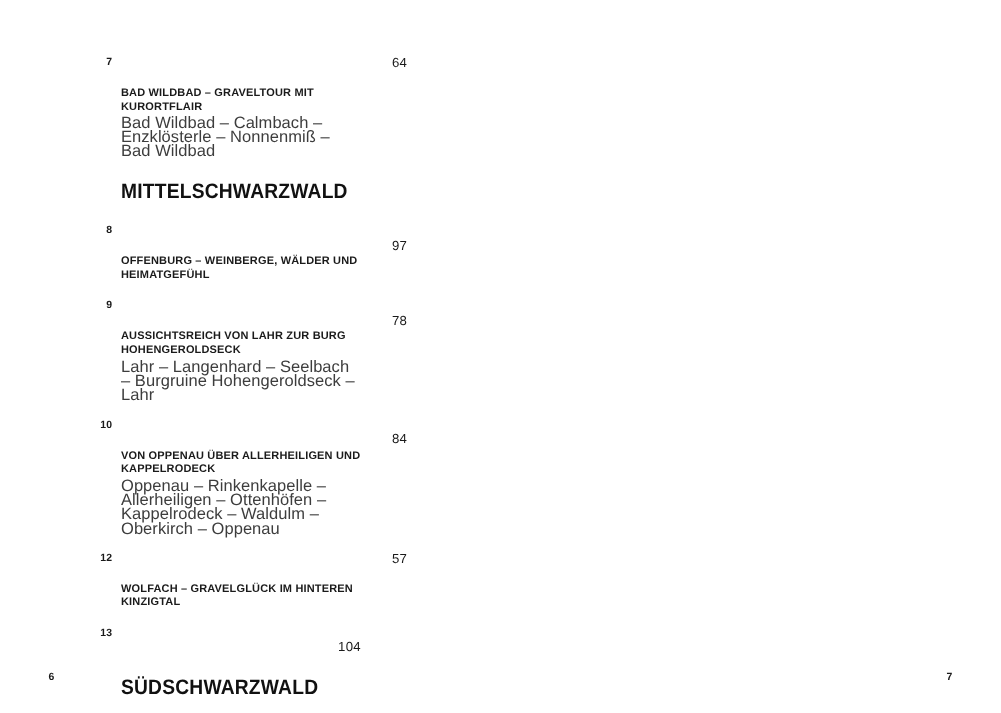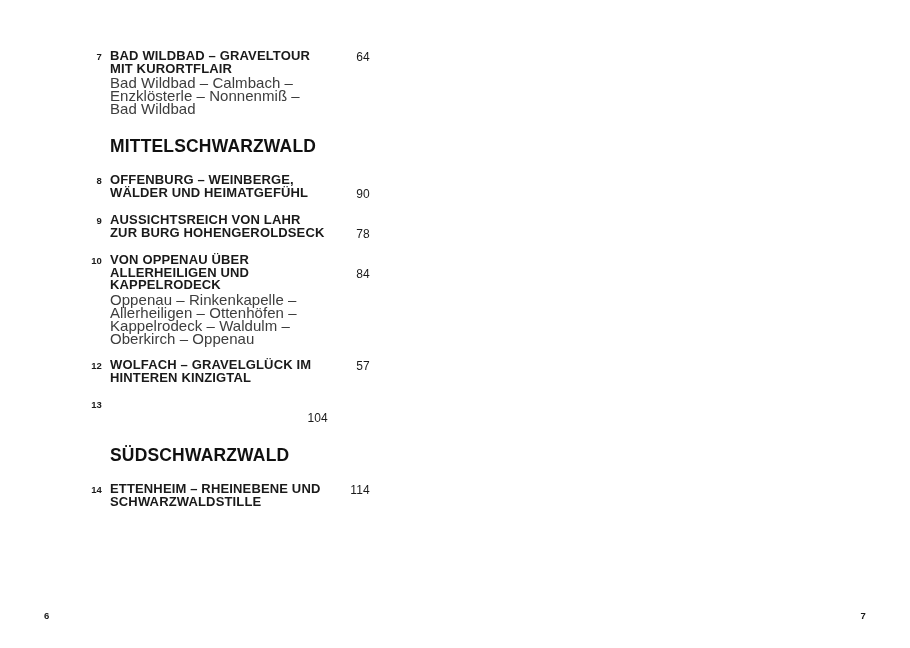--- a/index.html
+++ b/index.html
@@ -48,26 +48,27 @@
     color: #1a1a1a;
     text-align: right;
     line-height: 12.5px;
     padding-top: 1px;
     letter-spacing: 0.1px;
   }
 
   .entry-body { min-width: 0; }
 
   .entry-title {
-    font-size: 13px;
+    font-size: 10px;
     font-weight: bold;
     color: #1a1a1a;
     line-height: 12.6px;
     letter-spacing: 0.15px;
     text-transform: uppercase;
+    margin-top: 29px;
   }
 
   .entry-route {
     font-size: 15px;
     font-weight: normal;
     color: #3d3d3d;
     line-height: 13px;
     letter-spacing: 0.05px;
     margin-top: 1px;
   }
@@ -121,26 +122,27 @@
             <div class="entry-route">Bad Wildbad – Calmbach – Enzklösterle – Nonnenmiß – Bad Wildbad</div>
           </div>
           <div class="entry-page align-1">64</div>
         </div>
         <div class="section-head">MITTELSCHWARZWALD</div>
         <div class="entry">
           <div class="entry-num">8</div>
           <div class="entry-body">
             <div class="entry-title">OFFENBURG –  WEINBERGE, WÄLDER UND HEIMATGEFÜHL</div>
           </div>
-          <div class="entry-page align-2">90</div>
+          <div class="entry-page align-2">97</div>
         </div>
         <div class="entry">
           <div class="entry-num">9</div>
           <div class="entry-body">
             <div class="entry-title">AUSSICHTSREICH VON LAHR ZUR BURG HOHENGEROLDSECK</div>
+            <div class="entry-route">Lahr – Langenhard – Seelbach – Burgruine Hohengeroldseck – Lahr</div>
           </div>
           <div class="entry-page align-2">78</div>
         </div>
         <div class="entry">
           <div class="entry-num">10</div>
           <div class="entry-body">
             <div class="entry-title">VON OPPENAU ÜBER ALLERHEILIGEN UND KAPPELRODECK</div>
             <div class="entry-route">Oppenau – Rinkenkapelle – Allerheiligen – Ottenhöfen – Kappelrodeck – Waldulm – Oberkirch – Oppenau</div>
           </div>
           <div class="entry-page align-2">84</div>

